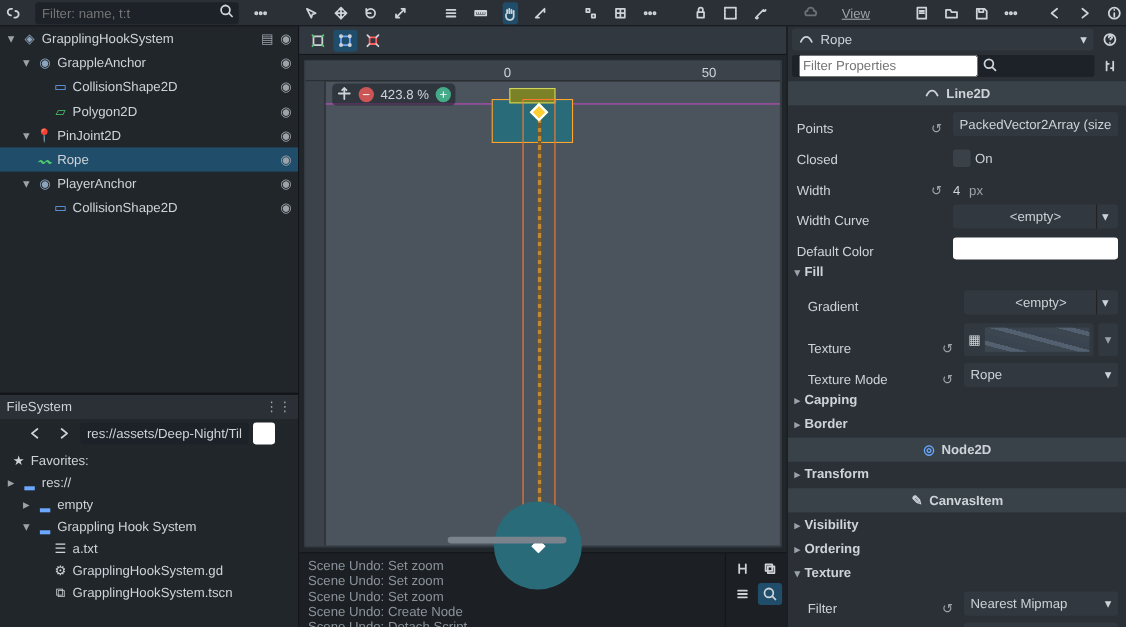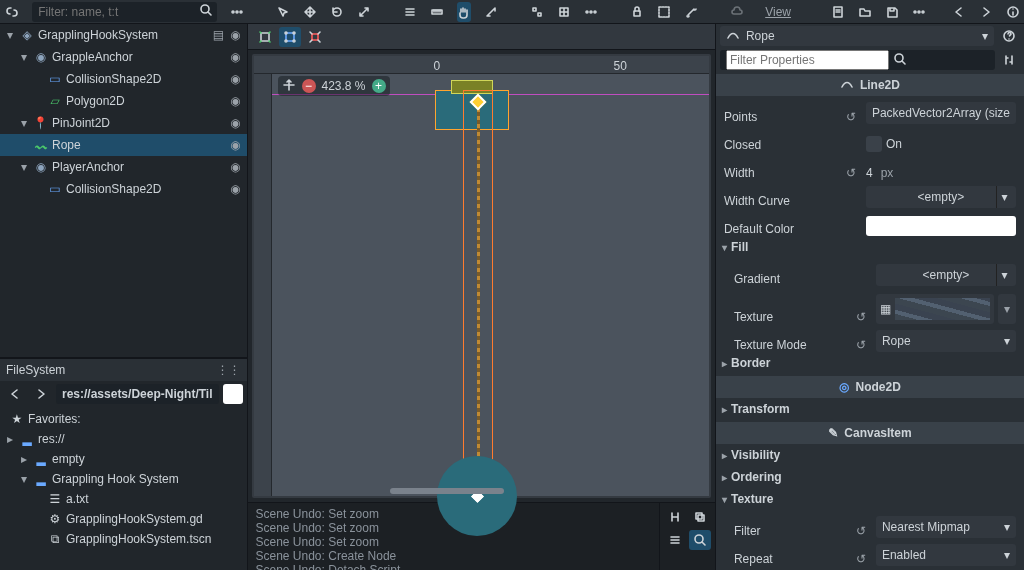--- a/index.html
+++ b/index.html
@@ -41,21 +41,21 @@
   .tree-row.sel{background:var(--sel);}
   .tree-row .tw{width:12px;text-align:center;color:var(--text-dim);}
   .tree-row .nic{width:16px;height:16px;margin:0 3px;flex:none;display:flex;align-items:center;justify-content:center;}
   .tree-row .lbl{flex:1;white-space:nowrap;overflow:hidden;text-overflow:ellipsis;}
   .tree-row .vis{color:var(--text-dim);margin-left:3px;width:14px;text-align:center;}
   .indent{display:inline-block;}
 
   
   .fs{flex:1;display:flex;flex-direction:column;min-height:0;}
   .fs-head{height:22px;display:flex;align-items:center;padding:0 6px;background:var(--bg1);}
-  .fs-path{display:flex;align-items:center;gap:4px;padding:3px 4px;font-weight:bold;}
+  .fs-path{display:flex;align-items:center;gap:4px;padding:3px 21px;}
   .fs-path .inp{flex:1;height:20px;background:var(--input);border-radius:3px;padding:0 6px;display:flex;align-items:center;min-width:0;}
   .fs-path .swatch{width:20px;height:20px;background:#fff;border-radius:3px;}
   .fs-filter{display:flex;gap:3px;padding:2px 4px;}
   .fs-filter .ff{flex:1;height:20px;background:var(--input);border-radius:3px;display:flex;align-items:center;padding:0 4px;gap:4px;}
   .fs-filter .ff input{flex:1;background:none;border:none;outline:none;color:var(--text);}
   .fs-list{flex:1;overflow:hidden;padding:2px 0;}
   .fs-list .tree-row{height:20px;}
 
   
   .center{flex:1;display:flex;flex-direction:column;min-width:0;}
@@ -600,20 +600,24 @@
         <div class="pv">
             <div class="field" style="justify-content:space-between">
               <span>Rope</span>
               <span>▾</span>
             </div>
           </div>
       </div>
 
       <div class="sect">
           <span class="tw"></span>
+          <span>Capping</span>
+        </div>
+      <div class="sect">
+          <span class="tw"></span>
           <span>Border</span>
         </div>
 
       <div class="cat">
         <span style="color:#6aa9ff">◎</span>
         <span>Node2D</span>
       </div>
       <div class="sect">
           <span class="tw"></span>
           <span>Transform</span>

